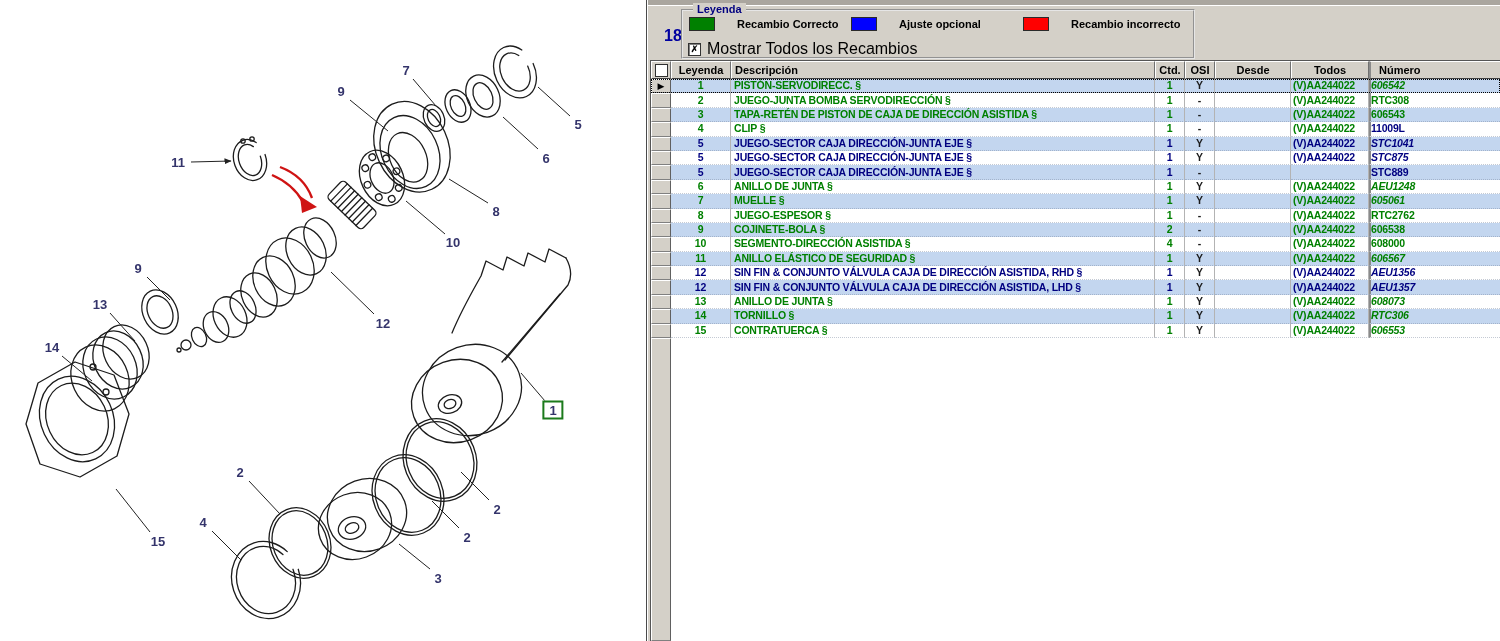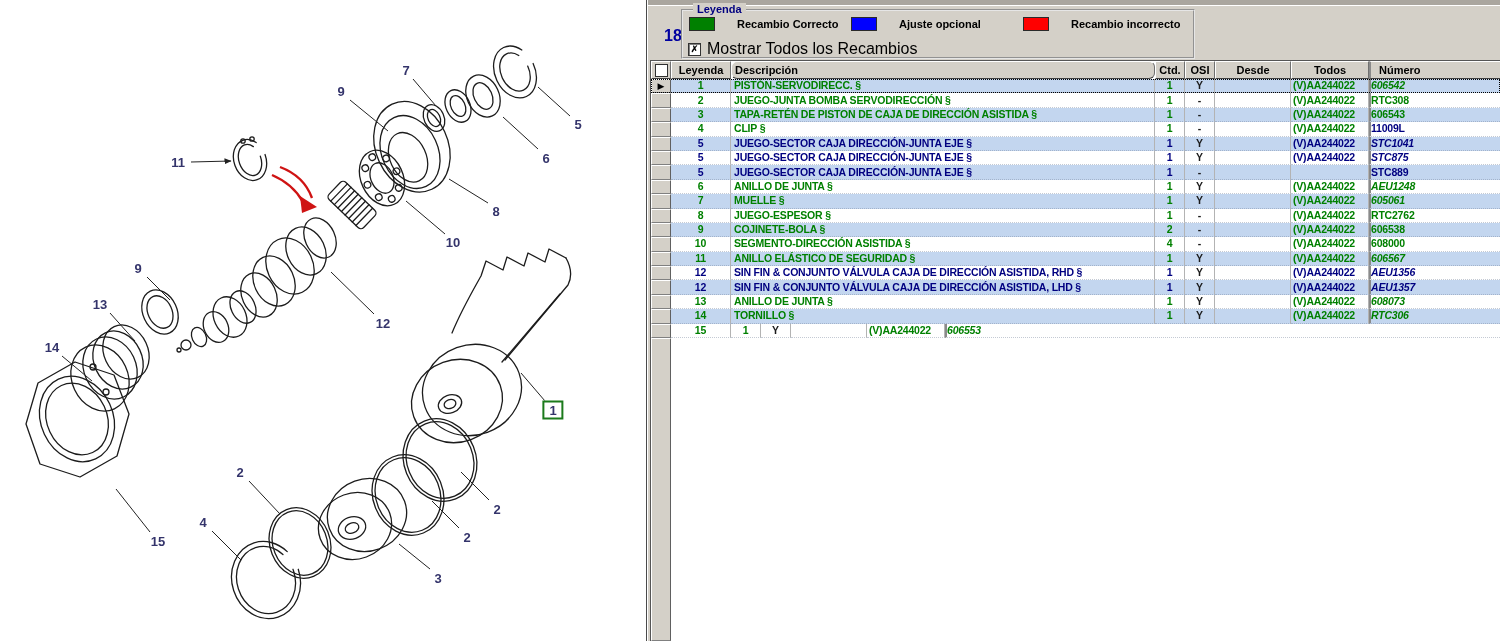--- a/index.html
+++ b/index.html
@@ -53,21 +53,21 @@
         font-size:10.5px;font-weight:bold;line-height:13px;
         overflow:hidden;white-space:nowrap;display:flex;align-items:center;letter-spacing:-0.2px;}
   .col-0{width:60px;flex:0 0 60px;justify-content:center;}
   .col-1{width:424px;flex:0 0 424px;padding-left:3px;}
   .col-2{width:30px;flex:0 0 30px;justify-content:center;}
   .col-3{width:30px;flex:0 0 30px;justify-content:center;}
   .col-4{width:76px;flex:0 0 76px;padding-left:3px;}
   .col-5{width:78px;flex:0 0 78px;padding-left:2px;}
   .col-6{flex:1;padding-left:0;border-right:none;border-left:2px solid #8a8a8a;}
   .hcell.col-0,.hcell.col-2,.hcell.col-3,.hcell.col-4,.hcell.col-5{justify-content:center;padding-left:0;}
-  .hcell.col-1{padding-left:3px;border-radius:6px;}
+  .hcell.col-1{padding-left:3px;}
   .hcell.col-6{padding-left:8px;justify-content:flex-start;}
   .color-green{color:#008000;}
   .color-navy{color:#000080;}
   .color-osi{color:#1a1a1a;}
   .it{font-style:italic;}
   .grid-filler{display:flex;flex:1;}
   .grid-filler .gcell{height:auto;align-self:stretch;}
   .grid-filler .rest{flex:1;background:#fff;}
   .hdr-checkbox{width:11px;height:11px;background:#fff;border:1px solid #303030;margin:auto;}
 </style>
@@ -447,20 +447,21 @@
             <div class="cell col-1 color-green">TORNILLO §</div>
             <div class="cell col-2 color-green">1</div>
             <div class="cell col-3 color-osi">Y</div>
             <div class="cell col-4 color-green"></div>
             <div class="cell col-5 color-green">(V)AA244022</div>
             <div class="cell col-6 color-green it">RTC306</div>
           </div>
           <div class="grid-row bg-white">
             <div class="gcell"></div>
             <div class="cell col-0 color-green">15</div>
+            <div class="cell col-1 color-green">CONTRATUERCA §</div>
             <div class="cell col-2 color-green">1</div>
             <div class="cell col-3 color-osi">Y</div>
             <div class="cell col-4 color-green"></div>
             <div class="cell col-5 color-green">(V)AA244022</div>
             <div class="cell col-6 color-green it">606553</div>
           </div>
         </div>
       <div class="grid-filler">
         <div class="gcell"></div>
         <div class="rest"></div>

